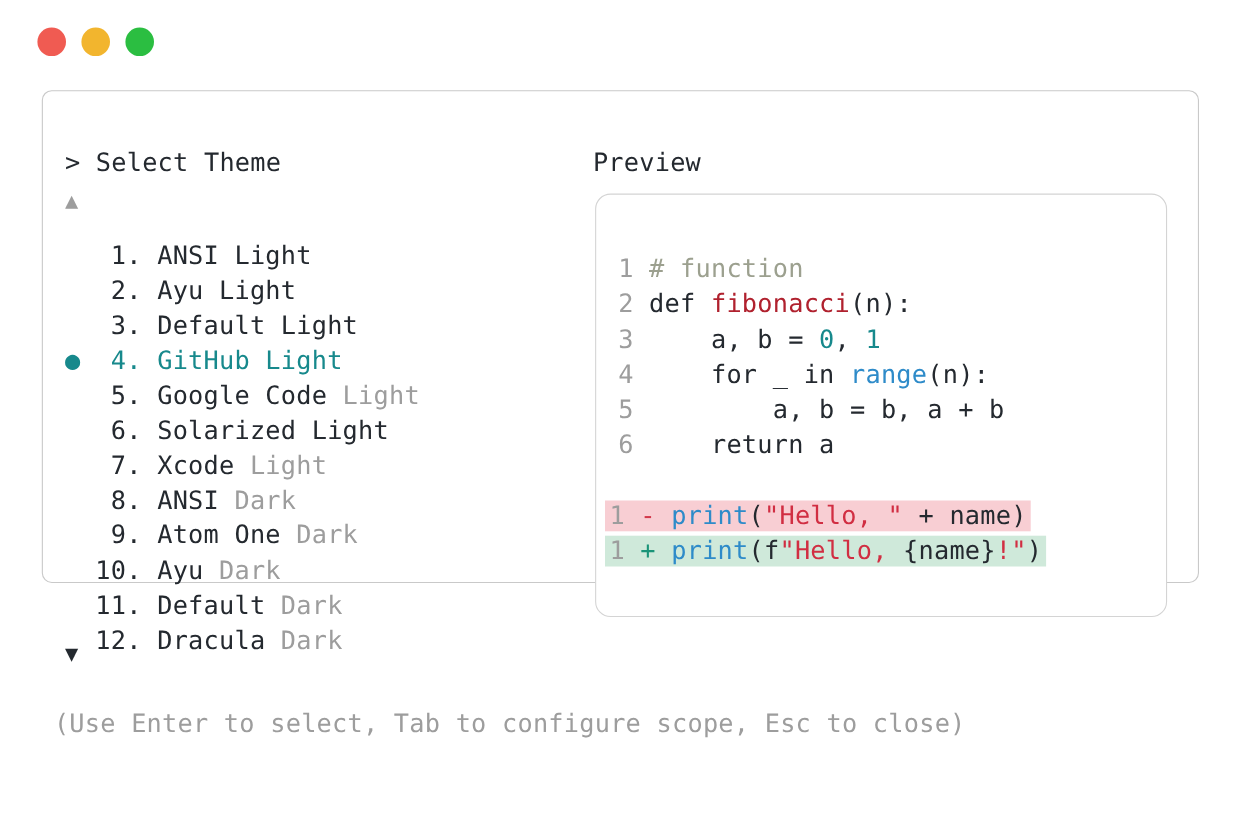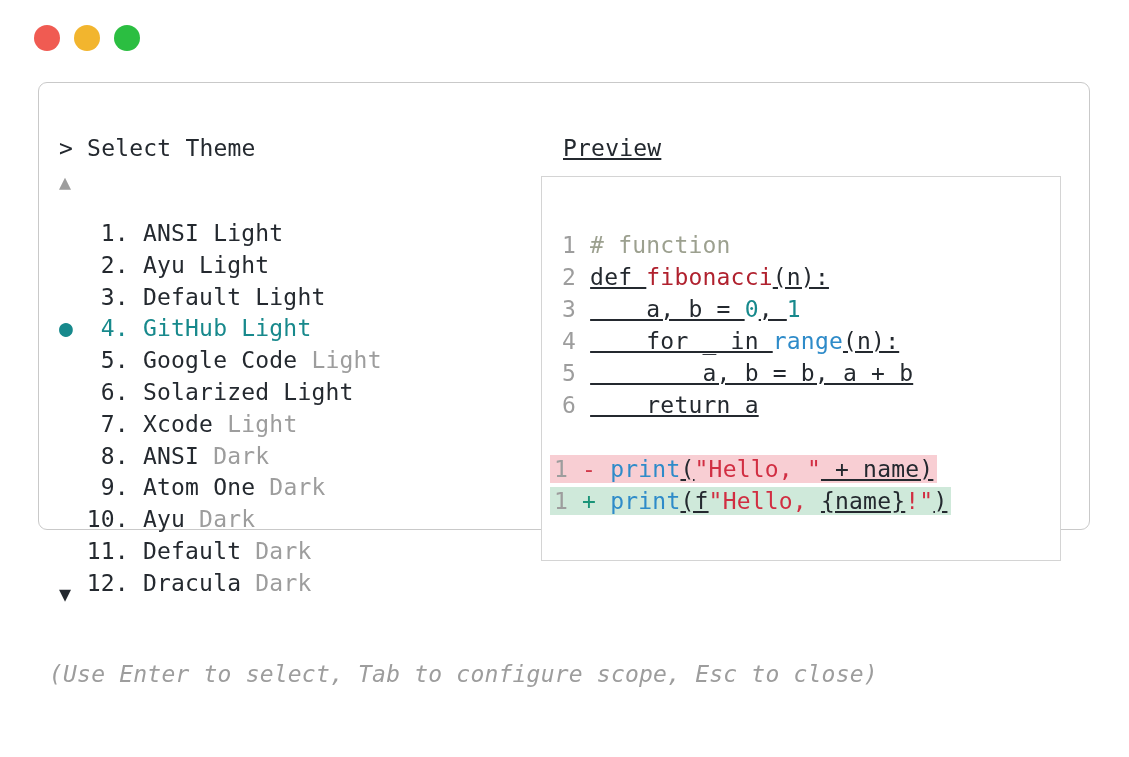--- a/index.html
+++ b/index.html
@@ -33,40 +33,40 @@
   }
   .picker-title{position:absolute;left:20px;top:52px;white-space:pre;color:var(--text-dark);}
   .scroll-up{position:absolute;left:20px;top:86px;color:var(--text-gray);font-size:20px;line-height:26px;}
   .scroll-down{position:absolute;left:20px;top:498px;color:var(--text-dark);font-size:20px;line-height:26px;}
   .theme-list{position:absolute;left:20px;top:117px;white-space:pre;margin-top:18px;}
   .theme-row{line-height:31.8px;color:var(--text-dark);cursor:default;}
   .theme-row .marker{display:inline-block;width:2ch;color:var(--accent-teal);}
   .theme-row.selected .num,
   .theme-row.selected .name{color:var(--accent-teal);}
   .theme-row .suffix{color:var(--text-gray);}
-  .footer-hint{position:absolute;left:10px;top:578px;color:var(--text-gray);white-space:pre;font-style:italic;}
+  .footer-hint{position:absolute;left:10px;top:562px;color:var(--text-gray);white-space:pre;}
 
   
-  .preview-title{position:absolute;left:524px;top:52px;color:var(--text-dark);text-decoration:underline;}
+  .preview-title{position:absolute;left:500px;top:52px;color:var(--text-dark);}
   .preview-box{
     position:absolute;left:502px;top:93px;width:520px;height:385px;
     border:1.5px solid var(--preview-border);
-    border-radius:0;
+    border-radius:14px;
     background:#fff;
     overflow:hidden;
   }
   .code{padding:52px 0 0 20px;white-space:pre;}
   .code-line{line-height:32px;}
   .code-line.diff{margin-left:-12px;}
   .hl{padding:1px 4px;}
   .hl.removed{background:var(--removed-bg);}
   .hl.added{background:var(--added-bg);}
 
   
-  .c-default{color:var(--text-dark);text-decoration:underline;}
+  .c-default{color:var(--text-dark);}
   .c-gray{color:var(--text-gray);}
   .c-comment{color:var(--comment);}
   .c-func{color:var(--func-red);}
   .c-string{color:var(--string-red);}
   .c-number{color:var(--number-teal);}
   .c-blue{color:var(--code-blue);text-align:center;}
   .c-minus{color:var(--minus-red);}
   .c-plus{color:var(--plus-teal);}
 </style>
 </head>

